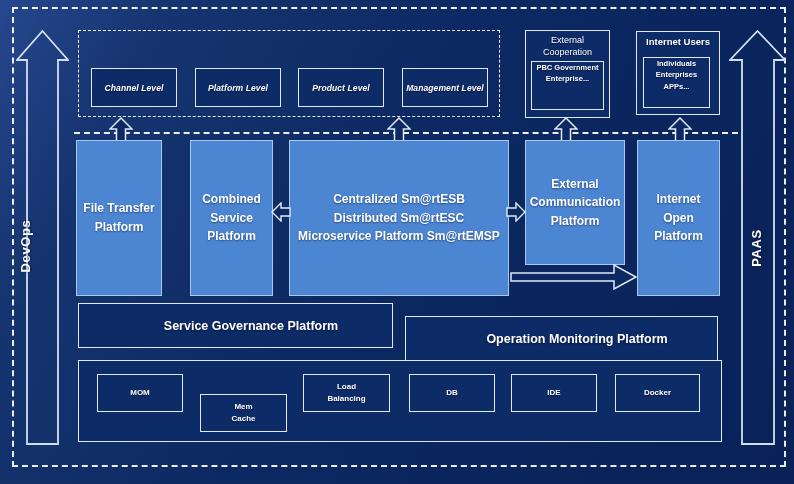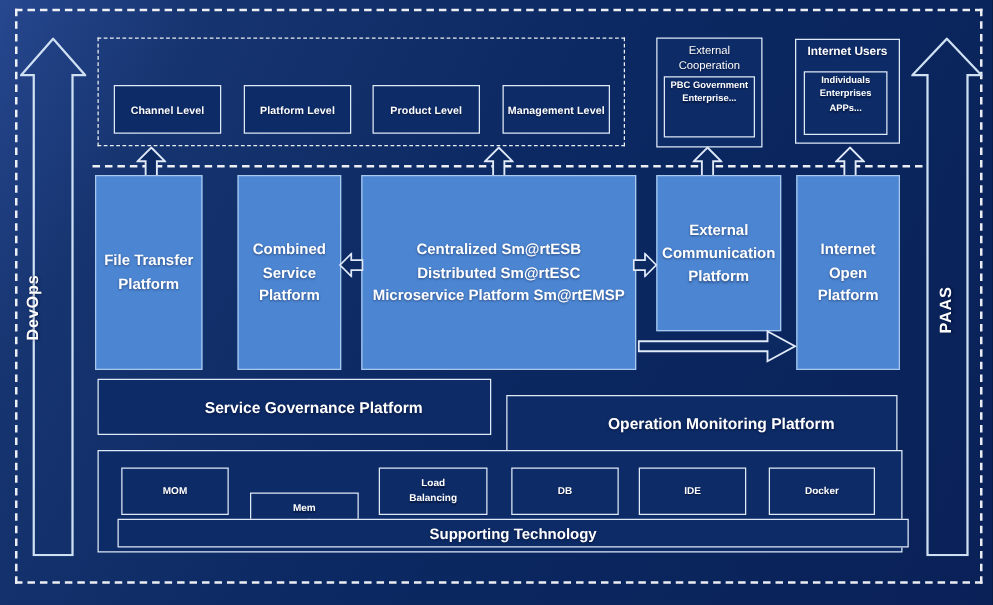--- a/index.html
+++ b/index.html
@@ -27,21 +27,21 @@
     border:1.5px solid #dfe9f7;
     display:flex;align-items:center;justify-content:center;
     text-align:center;
   }
   .blue-box{
     background:#4c86d3;
     border:1.5px solid #a9c8ec;
     display:flex;align-items:center;justify-content:center;
     text-align:center;
   }
-  .lvl-label{font-size:8.5px;font-weight:700;letter-spacing:.1px;text-shadow:0 1px 1px rgba(0,0,25,.5);}
+  .lvl-label{font-size:8.5px;font-weight:700;letter-spacing:.1px;text-shadow:0 1px 1px rgba(0,0,25,.5);font-style:italic;}
   .platform-label{
     font-size:12px;font-weight:700;line-height:1.55;
     white-space:pre-line;
     text-shadow:0 1px 2px rgba(0,0,30,.45);
     padding:0 3px;
   }
   .gov-label{font-size:12.5px;font-weight:700;text-shadow:0 1px 2px rgba(0,0,30,.5);margin-left:31px;}
   .tech-label{font-size:8px;font-weight:700;line-height:1.45;white-space:pre-line;text-shadow:0 1px 1px rgba(0,0,25,.5);}
   .coop-title{font-size:9px;font-weight:400;line-height:1.3;text-align:center;padding-top:4px;text-shadow:0 1px 1px rgba(0,0,25,.5);}
   .users-title{font-size:9.5px;font-weight:700;line-height:1.3;text-align:center;padding-top:4px;text-shadow:0 1px 1px rgba(0,0,25,.5);}
@@ -177,17 +177,14 @@
   <div class="abs navy-box" style="left:409px;top:374px;width:86px;height:38px;">
     <span class="tech-label">DB</span>
   </div>
   <div class="abs navy-box" style="left:511px;top:374px;width:86px;height:38px;">
     <span class="tech-label">IDE</span>
   </div>
   <div class="abs navy-box" style="left:615px;top:374px;width:85px;height:38px;">
     <span class="tech-label">Docker</span>
   </div>
 
-  <div class="abs navy-box" style="left:94px;top:415px;width:633px;height:23px;border-width:1.2px;">
-    <span class="support-bar-label">Supporting Technology</span>
-  </div>
 
 </div>
 
 </body></html>

